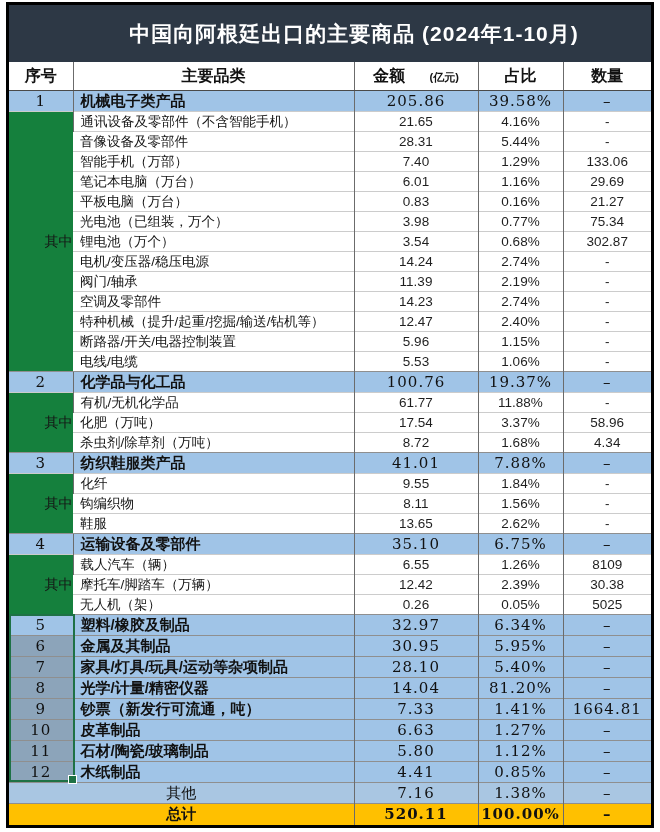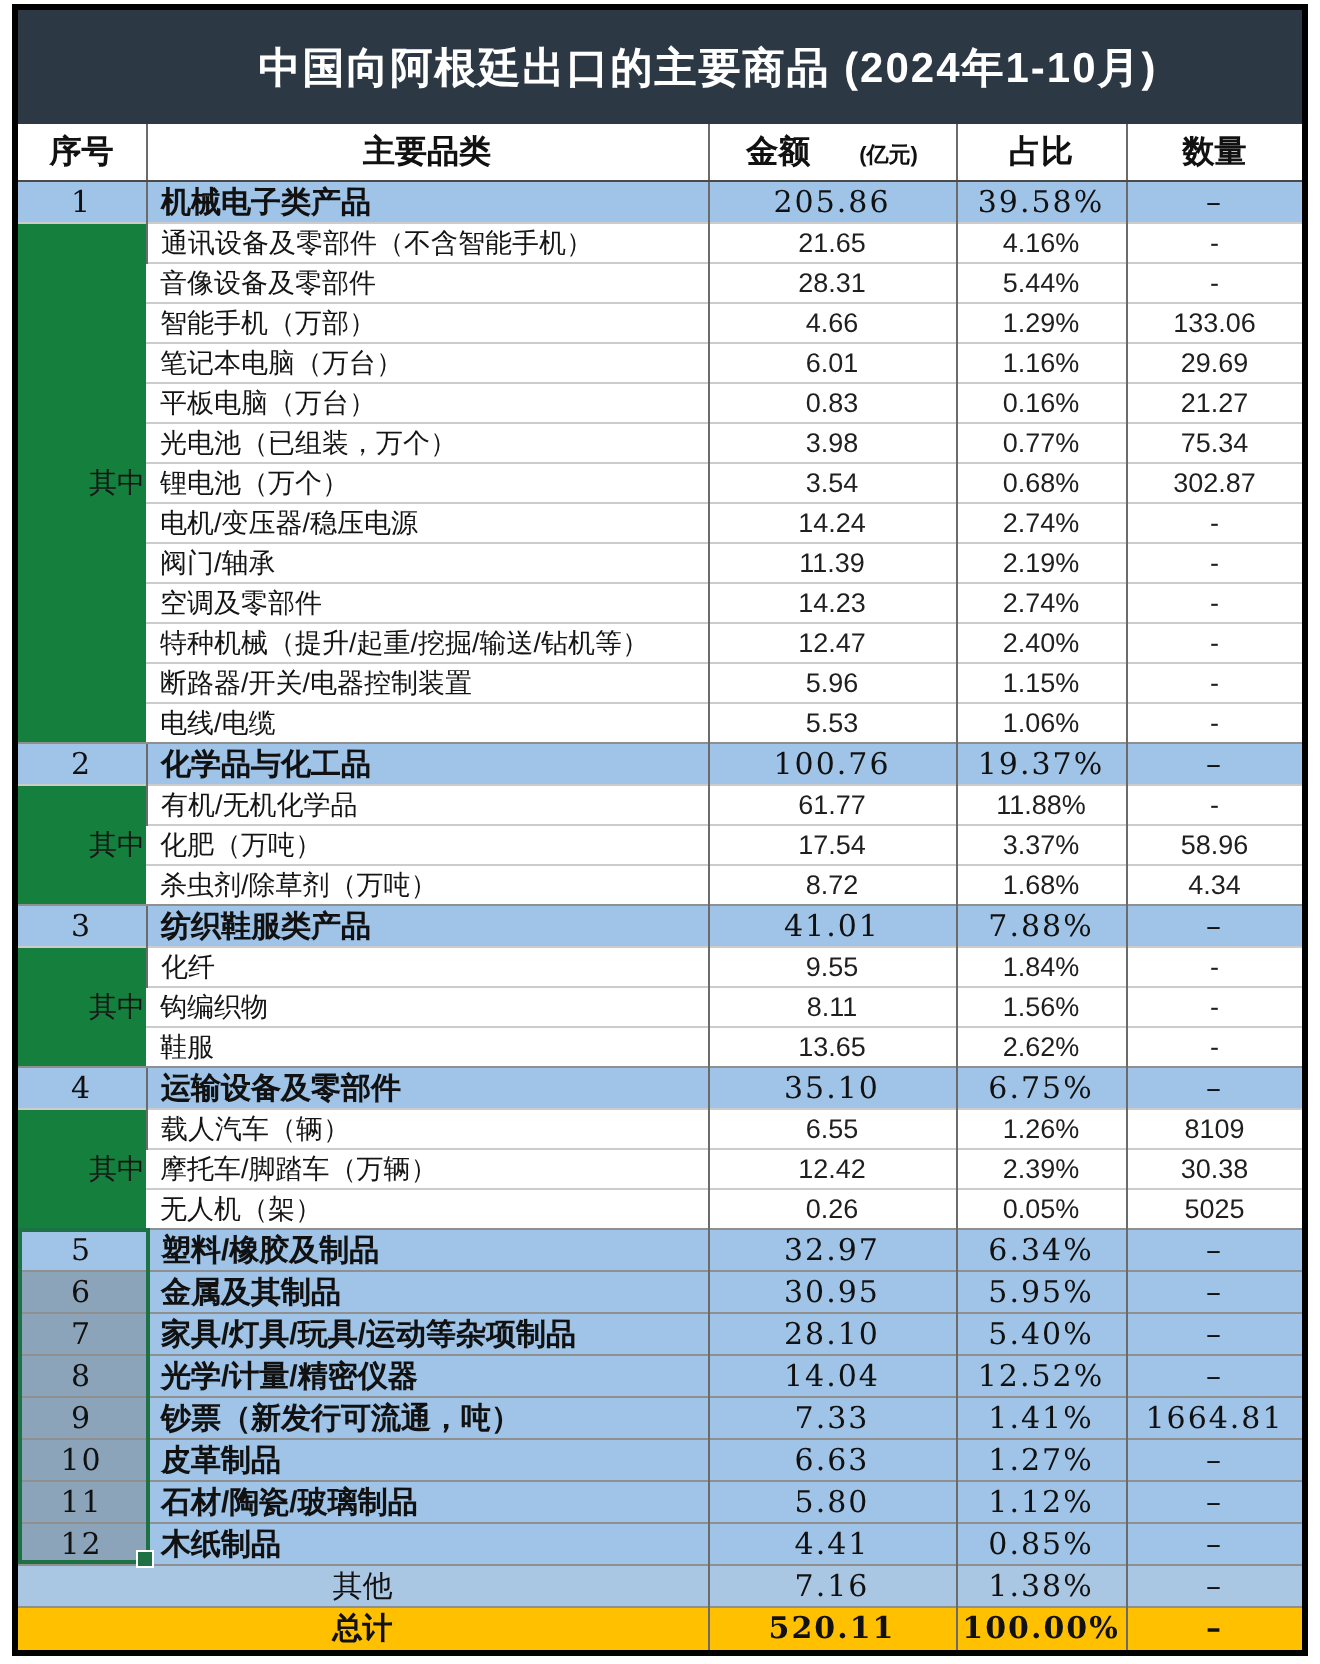--- a/index.html
+++ b/index.html
@@ -83,21 +83,21 @@
             <td class="num">-</td>
           </tr>
           <tr class="sub">
             <td class="label">音像设备及零部件</td>
             <td class="num">28.31</td>
             <td class="num">5.44%</td>
             <td class="num">-</td>
           </tr>
           <tr class="sub">
             <td class="label">智能手机（万部）</td>
-            <td class="num">4.66</td>
+            <td class="num">7.40</td>
             <td class="num">1.29%</td>
             <td class="num">133.06</td>
           </tr>
           <tr class="sub">
             <td class="label">笔记本电脑（万台）</td>
             <td class="num">6.01</td>
             <td class="num">1.16%</td>
             <td class="num">29.69</td>
           </tr>
           <tr class="sub">
@@ -250,21 +250,21 @@
             <td class="no shaded">7</td>
             <td class="label">家具/灯具/玩具/运动等杂项制品</td>
             <td class="num">28.10</td>
             <td class="num">5.40%</td>
             <td class="num">–</td>
           </tr>
           <tr class="category">
             <td class="no shaded">8</td>
             <td class="label">光学/计量/精密仪器</td>
             <td class="num">14.04</td>
-            <td class="num">12.52%</td>
+            <td class="num">81.20%</td>
             <td class="num">–</td>
           </tr>
           <tr class="category">
             <td class="no shaded">9</td>
             <td class="label">钞票（新发行可流通，吨）</td>
             <td class="num">7.33</td>
             <td class="num">1.41%</td>
             <td class="num">1664.81</td>
           </tr>
           <tr class="category">

